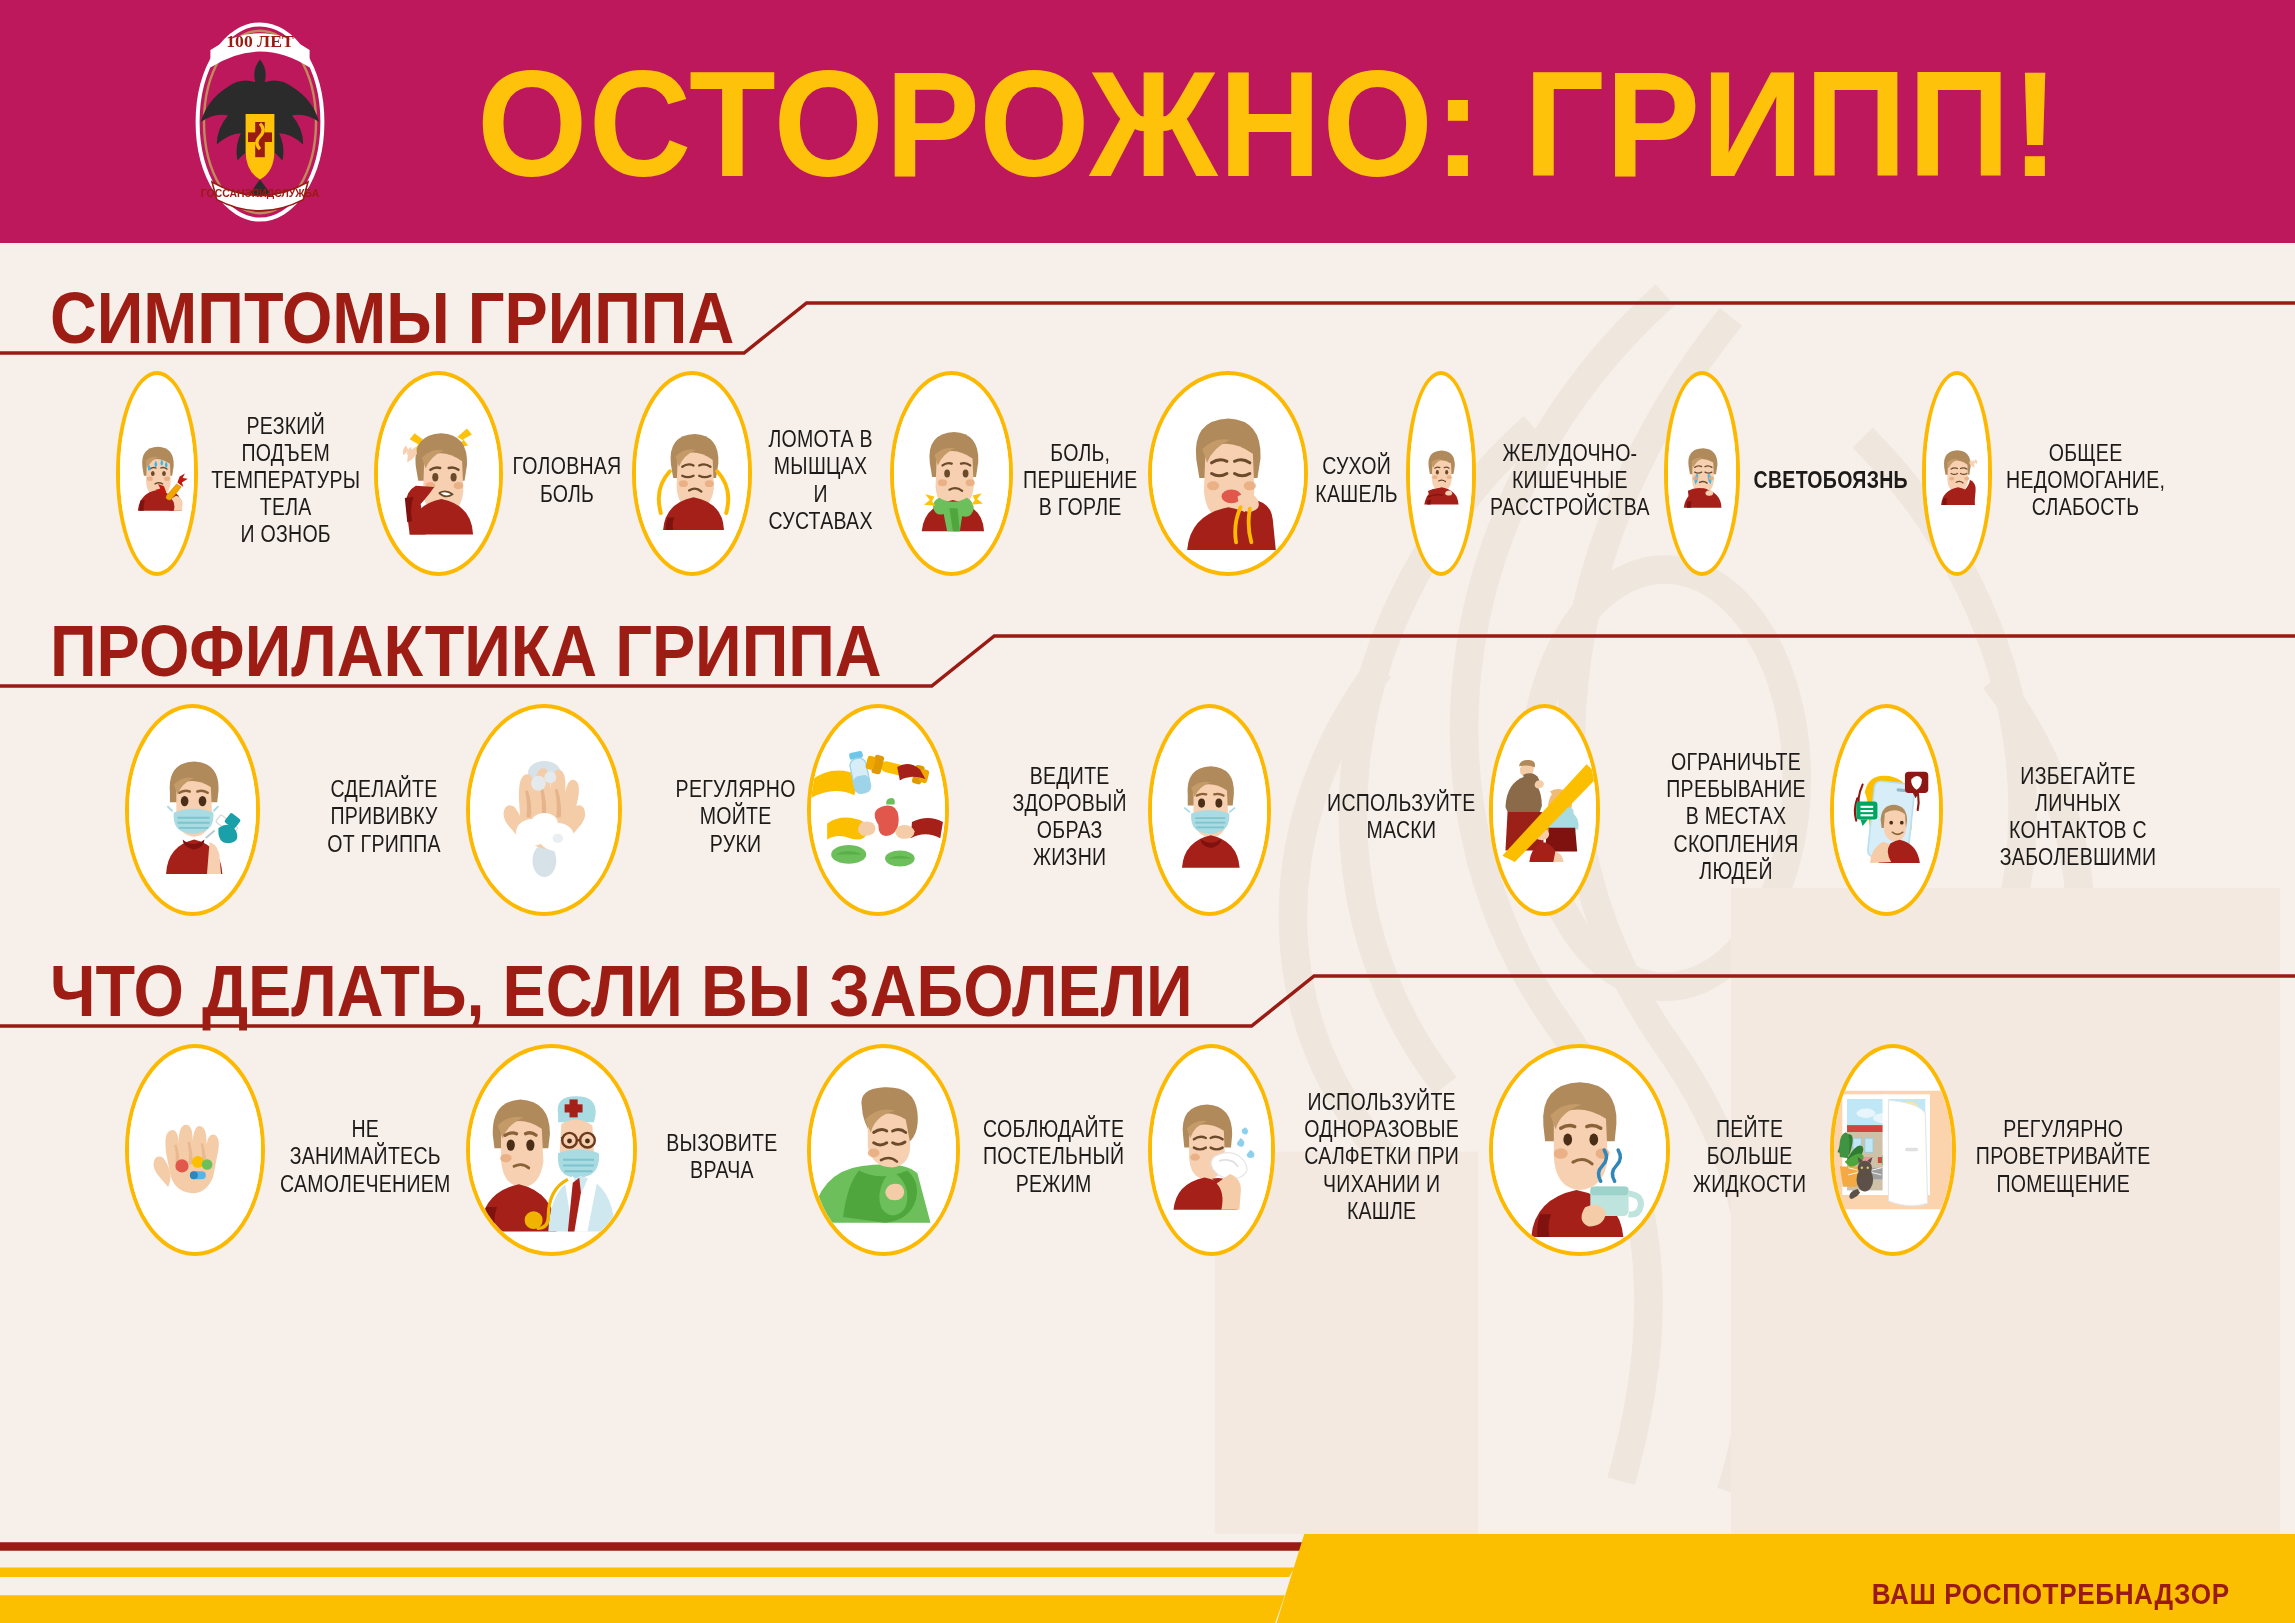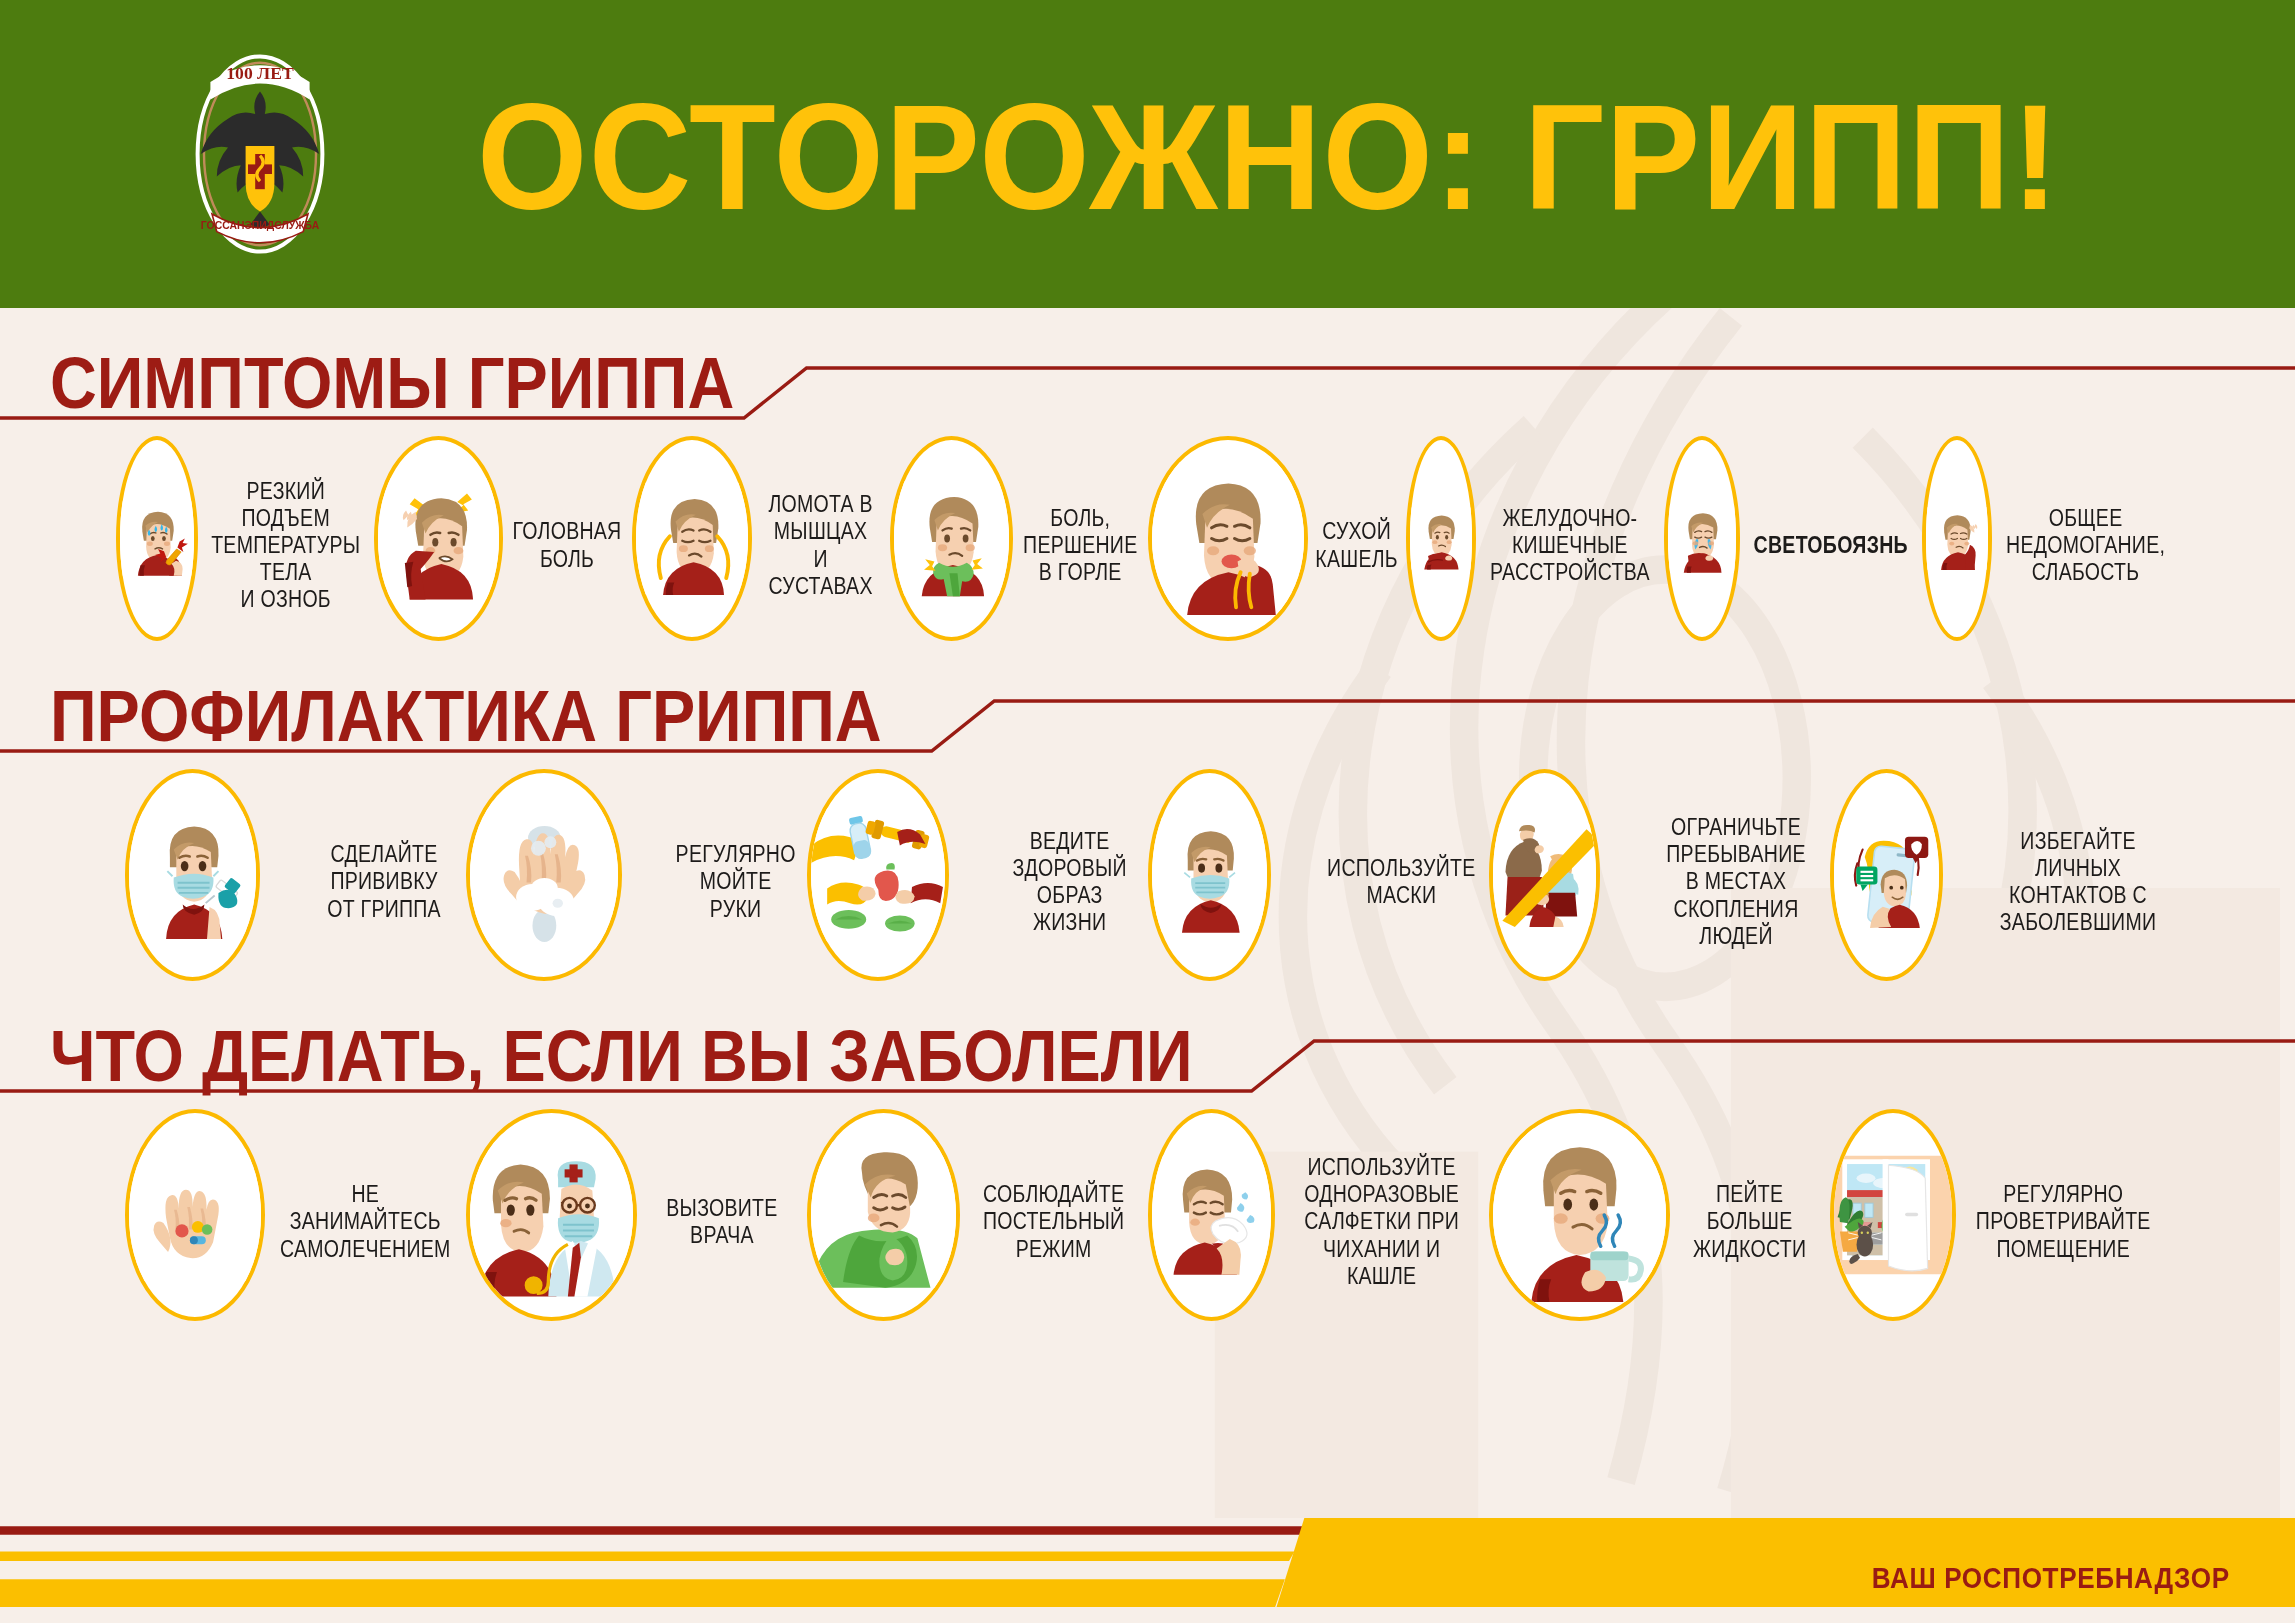--- a/index.html
+++ b/index.html
@@ -12,21 +12,21 @@
     position:relative;
   }
   
   .watermark{
     position:absolute;left:1006px;top:229px;width:1318px;height:1318px;
     opacity:.55;pointer-events:none;z-index:0;
   }
   
   .header{
     position:relative;z-index:3;
-    height:308px;background:#4d7c0f;
+    height:243px;background:#be185d;
     display:flex;align-items:center;
   }
   .emblem{
     width:173px;height:229px;margin-left:173px;flex:none;
     display:flex;align-items:center;justify-content:center;
   }
   .title{
     flex:1;text-align:center;color:#ffc20a;
     font-size:151px;font-weight:bold;letter-spacing:1.4px;
     line-height:1;margin-right:104px;margin-top:4.2px;
@@ -71,21 +71,21 @@
   .caption.bold{font-weight:bold;}
   
   .row-symptoms .bubble{width:205px;height:205px;}
   .row-symptoms .cell{width:258px;}
   .row-prevent .bubble{width:212px;height:212px;}
   .row-prevent .cell{width:341px;gap:43px;}
   .row-ifill .bubble{width:212px;height:212px;}
   .row-ifill .cell{width:341px;}
   
   .footer{
-    position:absolute;left:0;bottom:16px;width:2269px;height:89px;z-index:4;
+    position:absolute;left:0;bottom:0;width:2269px;height:89px;z-index:4;
   }
   .footer-text{
     position:absolute;right:39px;bottom:12.5px;
     color:#991b13;font-size:29px;font-weight:bold;letter-spacing:0.7px;
     transform:scaleX(.9);transform-origin:right bottom;
   }
   svg{display:block;}
 </style>
 </head>
 <body>

